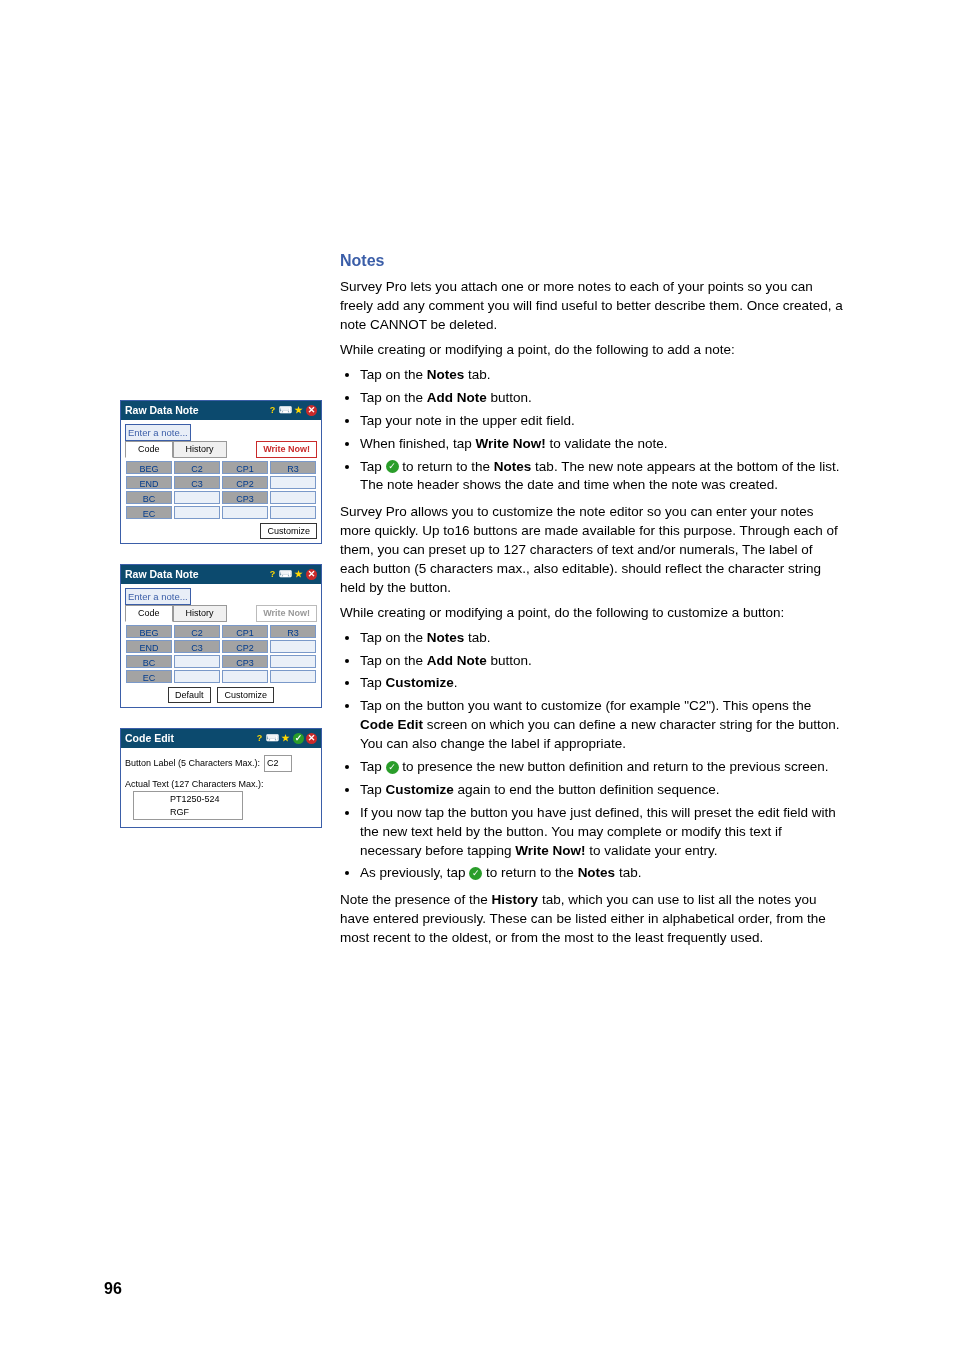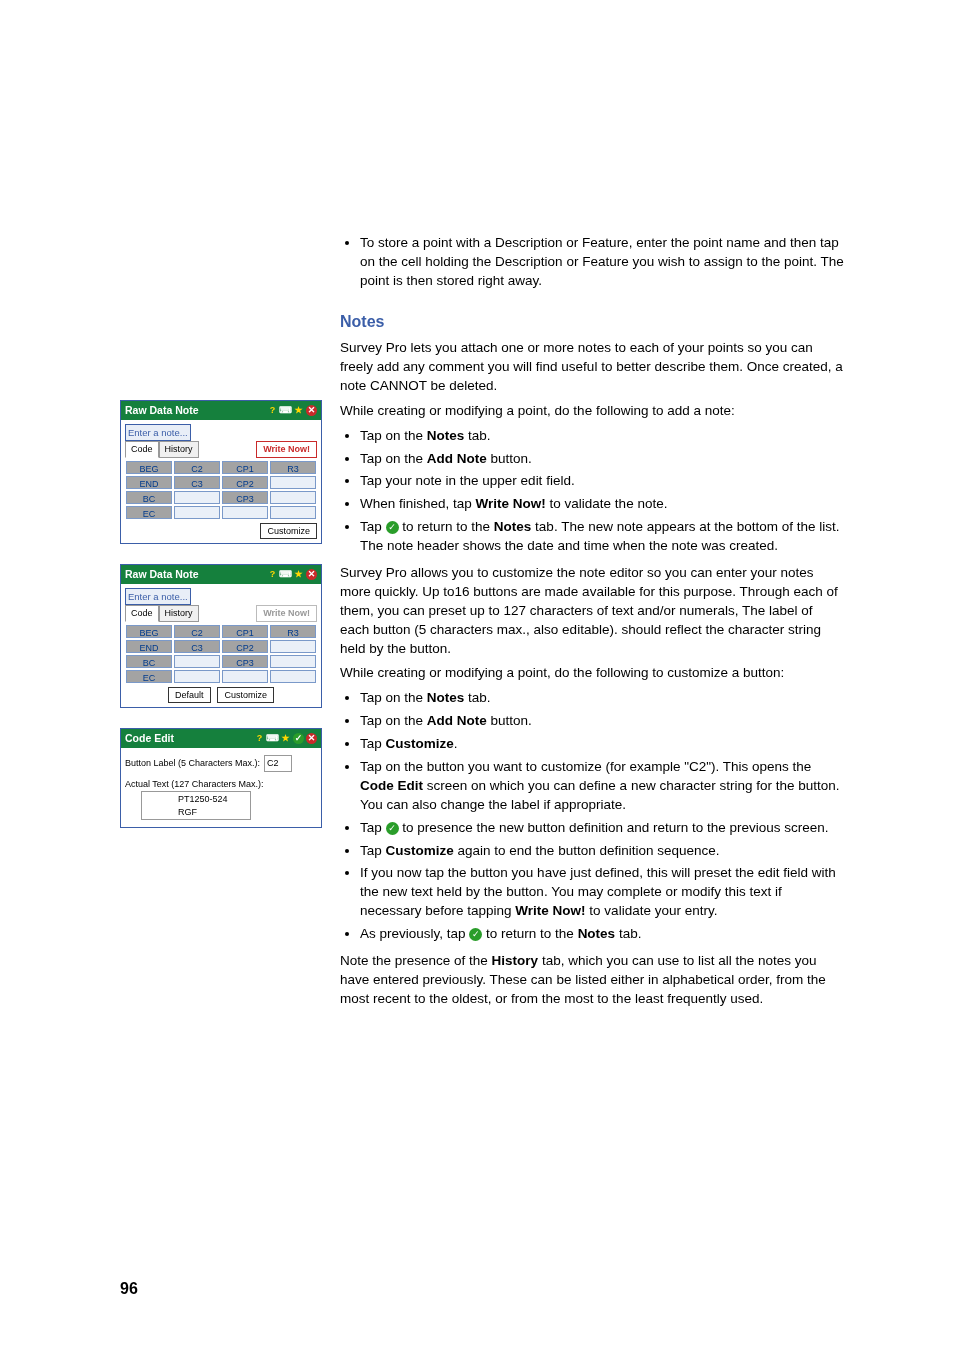--- a/index.html
+++ b/index.html
@@ -26,21 +26,21 @@
     margin-left: 220px;
   }
   .panel {
     border: 1px solid #3b5ea8;
     width: 200px;
     margin-bottom: 20px;
     background: #fff;
     font-size: 10px;
   }
   .panel-header {
-    background: #15803d;
+    background: #0c4a6e;
     color: #fff;
     font-weight: bold;
     padding: 2px 4px;
     display: flex;
     justify-content: space-between;
     align-items: center;
     font-size: 10.5px;
   }
   .header-icons {
     display: flex;
@@ -73,21 +73,21 @@
     width: 60px;
   }
   .tab-row {
     display: flex;
     align-items: center;
     gap: 0;
     margin-bottom: 2px;
   }
   .tab {
     border: 1px solid #999;
-    padding: 1px 5px;
+    padding: 1px 12px;
     font-size: 9px;
     background: #f0f0f0;
   }
   .tab.active {
     background: #fff;
     border-bottom: 1px solid #fff;
   }
   .write-now {
     margin-left: auto;
     border: 1px solid #c92a2a;
@@ -145,21 +145,21 @@
   .field-box {
     border: 1px solid #999;
     padding: 1px 2px;
     min-width: 22px;
     margin-left: 4px;
     font-size: 9px;
   }
   .field-box.wide {
     display: block;
     width: 70px;
-    margin: 1px 0 0 16px;
+    margin: 1px 0 0 8px;
     padding-left: 36px;
   }
   .body-text p { margin: 6px 0; }
   h3.notes-heading {
     color: #3b5ea8;
     font-size: 16px;
     margin: 20px 0 6px 0;
   }
   ul.bullets {
     list-style: disc;
@@ -177,21 +177,21 @@
     border-radius: 50%;
     color: #fff;
     text-align: center;
     font-size: 9px;
     line-height: 13px;
     vertical-align: middle;
   }
   .page-number {
     position: absolute;
     bottom: 50px;
-    left: 120px;
+    left: 104px;
     font-weight: bold;
     font-size: 16px;
   }
   .clear { clear: both; }
   .spacer-top { height: 170px; }
 </style>
 </head>
 <body>
 
 <div class="page">
@@ -385,23 +385,20 @@
         <div class="field-row" style="display:block;">
           <div>Actual Text (127 Characters Max.):</div>
           <div class="field-box wide">PT1250-524 RGF</div>
         </div>
       </div>
     </div>
 
   </div>
 
   <div class="right-col body-text">
-    <ul class="bullets">
-      <li>To store a point with a Description or Feature, enter the point name and then tap on the cell holding the Description or Feature you wish to assign to the point. The point is then stored right away.</li>
-    </ul>
 
     <h3 class="notes-heading">Notes</h3>
 
     <p>Survey Pro lets you attach one or more notes to each of your points so you can freely add any comment you will find useful to better describe them. Once created, a note CANNOT be deleted.</p>
     <p>While creating or modifying a point, do the following to add a note:</p>
 
     <ul class="bullets">
       <li><span>Tap on the </span><b>Notes</b><span> tab.</span></li>
       <li><span>Tap on the </span><b>Add Note</b><span> button.</span></li>
       <li>Tap your note in the upper edit field.</li>

